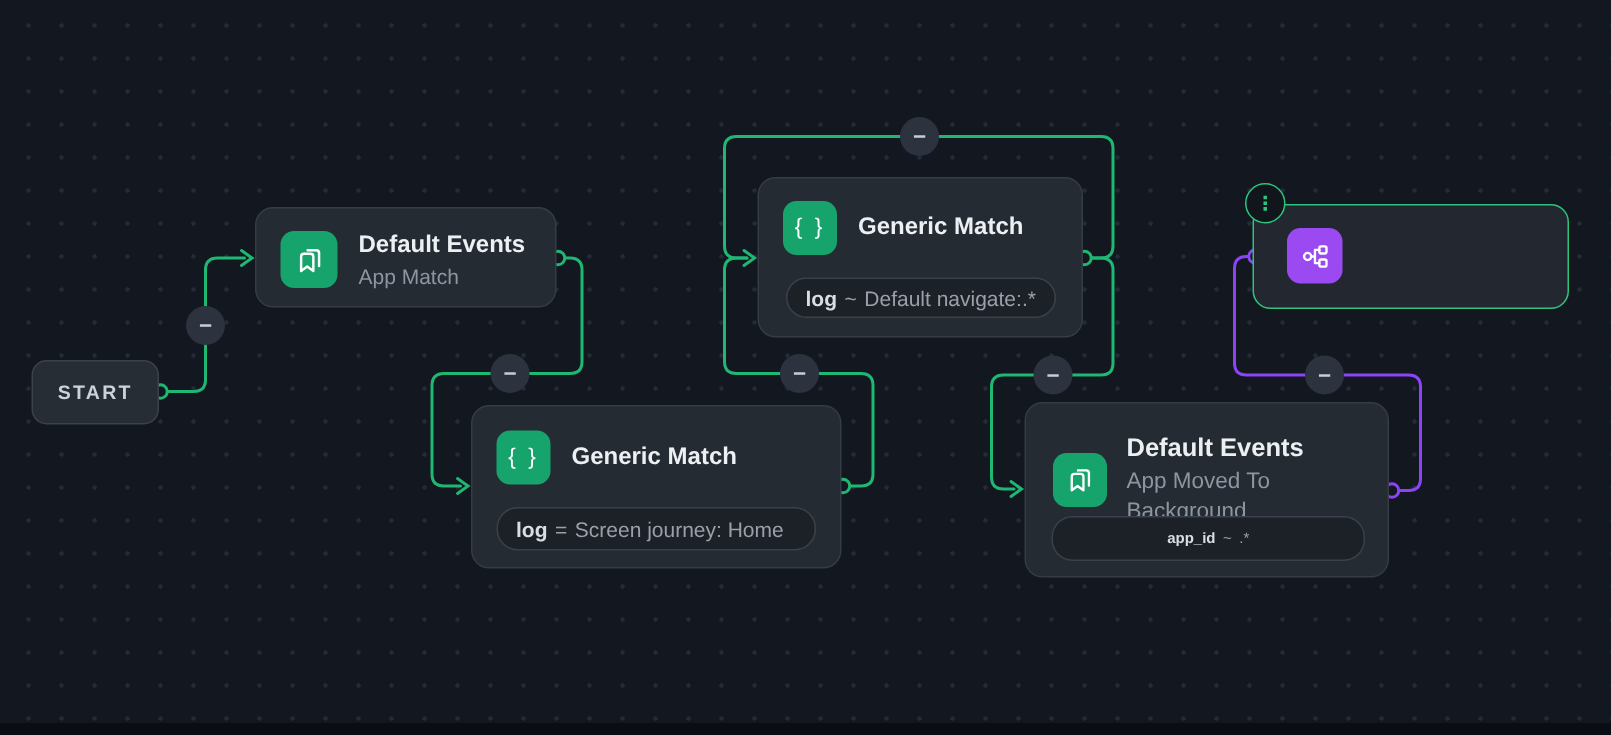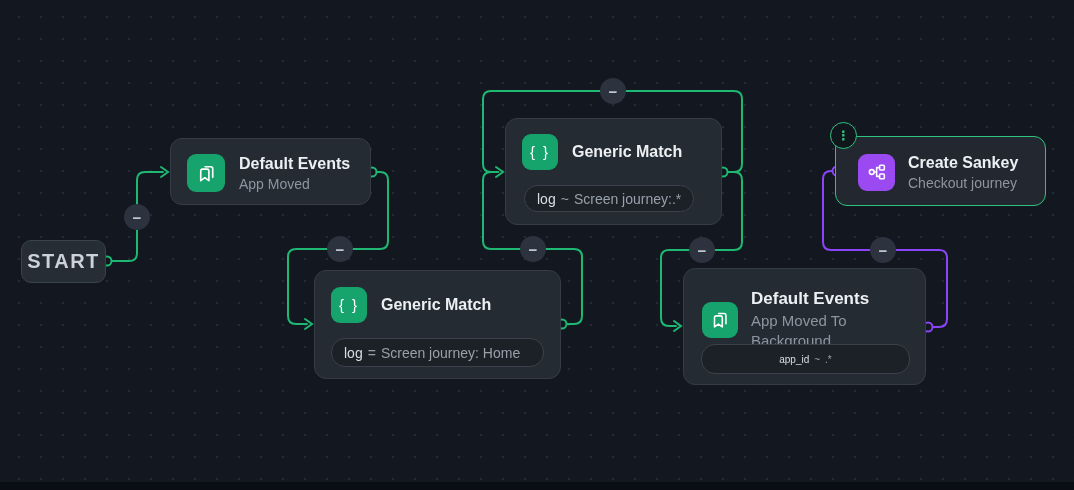--- a/index.html
+++ b/index.html
@@ -20,34 +20,34 @@
   .bottom-edge{position:absolute;left:0;bottom:0;width:100%;height:8px;background:#0a0d13;z-index:5}
   svg.edge-layer{position:absolute;left:0;top:0;z-index:1}
   .wire{fill:none;stroke-width:2;stroke-linecap:round}
   .wire-green{stroke:var(--wire-green)}
   .wire-purple{stroke:var(--wire-purple)}
   .ring-green{fill:var(--canvas-bg);stroke:var(--wire-green);stroke-width:2}
   .ring-purple{fill:var(--canvas-bg);stroke:var(--wire-purple);stroke-width:2}
   .node{position:absolute;z-index:2;background:var(--node-bg);border:1px solid var(--node-border);border-radius:12px}
   .node.selected{border:1.5px solid var(--selected-border);background:#232830}
   .node-start{display:flex;align-items:center;justify-content:center;border-radius:10px;background:#272d35;border:1px solid #3a424d}
-  .start-label{color:var(--start-text);font-size:20px;font-weight:700;letter-spacing:1.5px}
+  .start-label{color:var(--start-text);font-size:13px;font-weight:700;letter-spacing:1.5px}
   .hdr{position:absolute;display:flex;align-items:center;gap:14px;left:16px;top:0}
   .icon-sq{width:38px;height:38px;border-radius:9px;display:flex;align-items:center;justify-content:center;flex:0 0 auto}
   .icon-green{background:var(--icon-green-bg)}
   .icon-purple{background:var(--icon-purple-bg)}
   .braces{color:#fff;font-size:15px;font-weight:500;letter-spacing:2px;padding-bottom:2px}
   .ttl{color:var(--title-text);font-size:16px;font-weight:600;line-height:1.35}
   .sub{color:var(--subtitle-text);font-size:14px;line-height:1.35}
   .pill{
     position:absolute;background:var(--pill-bg);border:1px solid var(--pill-border);
     border-radius:14px;display:flex;align-items:center;font-size:14px;padding:0 12px;height:29px;white-space:nowrap
   }
   .pill.centered{justify-content:center;font-size:10px}
-  .cond-key{color:#d9dee4;font-weight:400;margin-right:5px}
+  .cond-key{color:#d9dee4;font-weight:700;margin-right:5px}
   .cond-op{color:#98a0aa;margin-right:5px}
   .cond-val{color:#98a0aa}
   .badge{
     position:absolute;z-index:4;width:26px;height:26px;border-radius:50%;
     background:var(--badge-bg);color:var(--badge-text);display:flex;align-items:center;justify-content:center;
     font-size:15px;font-weight:700;cursor:pointer;line-height:1;
   }
   .more-badge{
     position:absolute;z-index:4;width:27px;height:27px;border-radius:50%;
     background:#11161d;border:1.5px solid var(--selected-border);color:var(--selected-border);
@@ -93,21 +93,21 @@
   <div class="node" style="left:170px;top:138px;width:201px;height:67px">
     <div class="hdr" style="top:14px">
       <div class="icon-sq icon-green">
         <svg class="icon-svg" width="23" height="23" viewBox="0 0 24 24" fill="none" stroke="#ffffff" stroke-width="1.7" stroke-linejoin="round" stroke-linecap="round">
           <path d="M 10.5 5 L 16.5 5 Q 18.5 5 18.5 7 L 18.5 16"></path>
           <path d="M 6 9.5 Q 6 7.5 8 7.5 L 12.5 7.5 Q 14.5 7.5 14.5 9.5 L 14.5 19.5 L 10.25 16.4 L 6 19.5 Z" fill="var(--icon-green-bg)"></path>
         </svg>
       </div>
       <div>
         <div class="ttl">Default Events</div>
-        <div class="sub">App Moved</div>
+        <div class="sub">App Match</div>
       </div>
     </div>
   </div>
 
   <div class="node" style="left:314px;top:270px;width:247px;height:109px">
     <div class="hdr" style="top:16px">
       <div class="icon-sq icon-green" style="width:36px;height:36px">
         <span class="braces">{ }</span>
       </div>
       <div class="ttl">Generic Match</div>
@@ -122,21 +122,21 @@
   <div class="node" style="left:505px;top:118px;width:217px;height:107px">
     <div class="hdr" style="top:15px">
       <div class="icon-sq icon-green" style="width:36px;height:36px">
         <span class="braces">{ }</span>
       </div>
       <div class="ttl">Generic Match</div>
     </div>
     <div class="pill" style="left:18px;top:66px;height:27px;font-size:14px">
       <span class="cond-key">log</span>
       <span class="cond-op">~</span>
-      <span class="cond-val">Screen journey:.*</span>
+      <span class="cond-val">Default navigate:.*</span>
     </div>
   </div>
 
   <div class="node" style="left:683px;top:268px;width:243px;height:117px">
     <div class="hdr" style="left:18px;top:19px;gap:13px">
       <div class="icon-sq icon-green" style="width:36px;height:36px">
         <svg class="icon-svg" width="22" height="22" viewBox="0 0 24 24" fill="none" stroke="#ffffff" stroke-width="1.7" stroke-linejoin="round" stroke-linecap="round">
           <path d="M 10.5 5 L 16.5 5 Q 18.5 5 18.5 7 L 18.5 16"></path>
           <path d="M 6 9.5 Q 6 7.5 8 7.5 L 12.5 7.5 Q 14.5 7.5 14.5 9.5 L 14.5 19.5 L 10.25 16.4 L 6 19.5 Z" fill="var(--icon-green-bg)"></path>
         </svg>
@@ -156,24 +156,20 @@
   <div class="node selected" style="left:835px;top:136px;width:211px;height:70px">
     <div class="hdr" style="left:22px;top:15px;gap:13px">
       <div class="icon-sq icon-purple" style="width:37px;height:37px">
         <svg class="icon-svg" width="22" height="22" viewBox="0 0 24 24" fill="none" stroke="#ffffff" stroke-width="1.7" stroke-linejoin="round" stroke-linecap="round">
           <circle cx="6.3" cy="12" r="2.6"></circle>
           <rect x="14.8" y="4.6" width="5.2" height="5.2" rx="1.2"></rect>
           <rect x="14.8" y="14.2" width="5.2" height="5.2" rx="1.2"></rect>
           <path d="M 8.9 12 H 11.6 M 11.6 12 V 7.2 H 14.8 M 11.6 12 V 16.8 H 14.8"></path>
         </svg>
       </div>
-      <div>
-        <div class="ttl">Create Sankey</div>
-        <div class="sub">Checkout journey</div>
-      </div>
     </div>
   </div>
 
   <div class="more-badge" style="left:830px;top:122px">
     <span>⋮</span>
   </div>
 
   <div class="badge" style="left:124px;top:204px">
       <span>−</span>
     </div>

